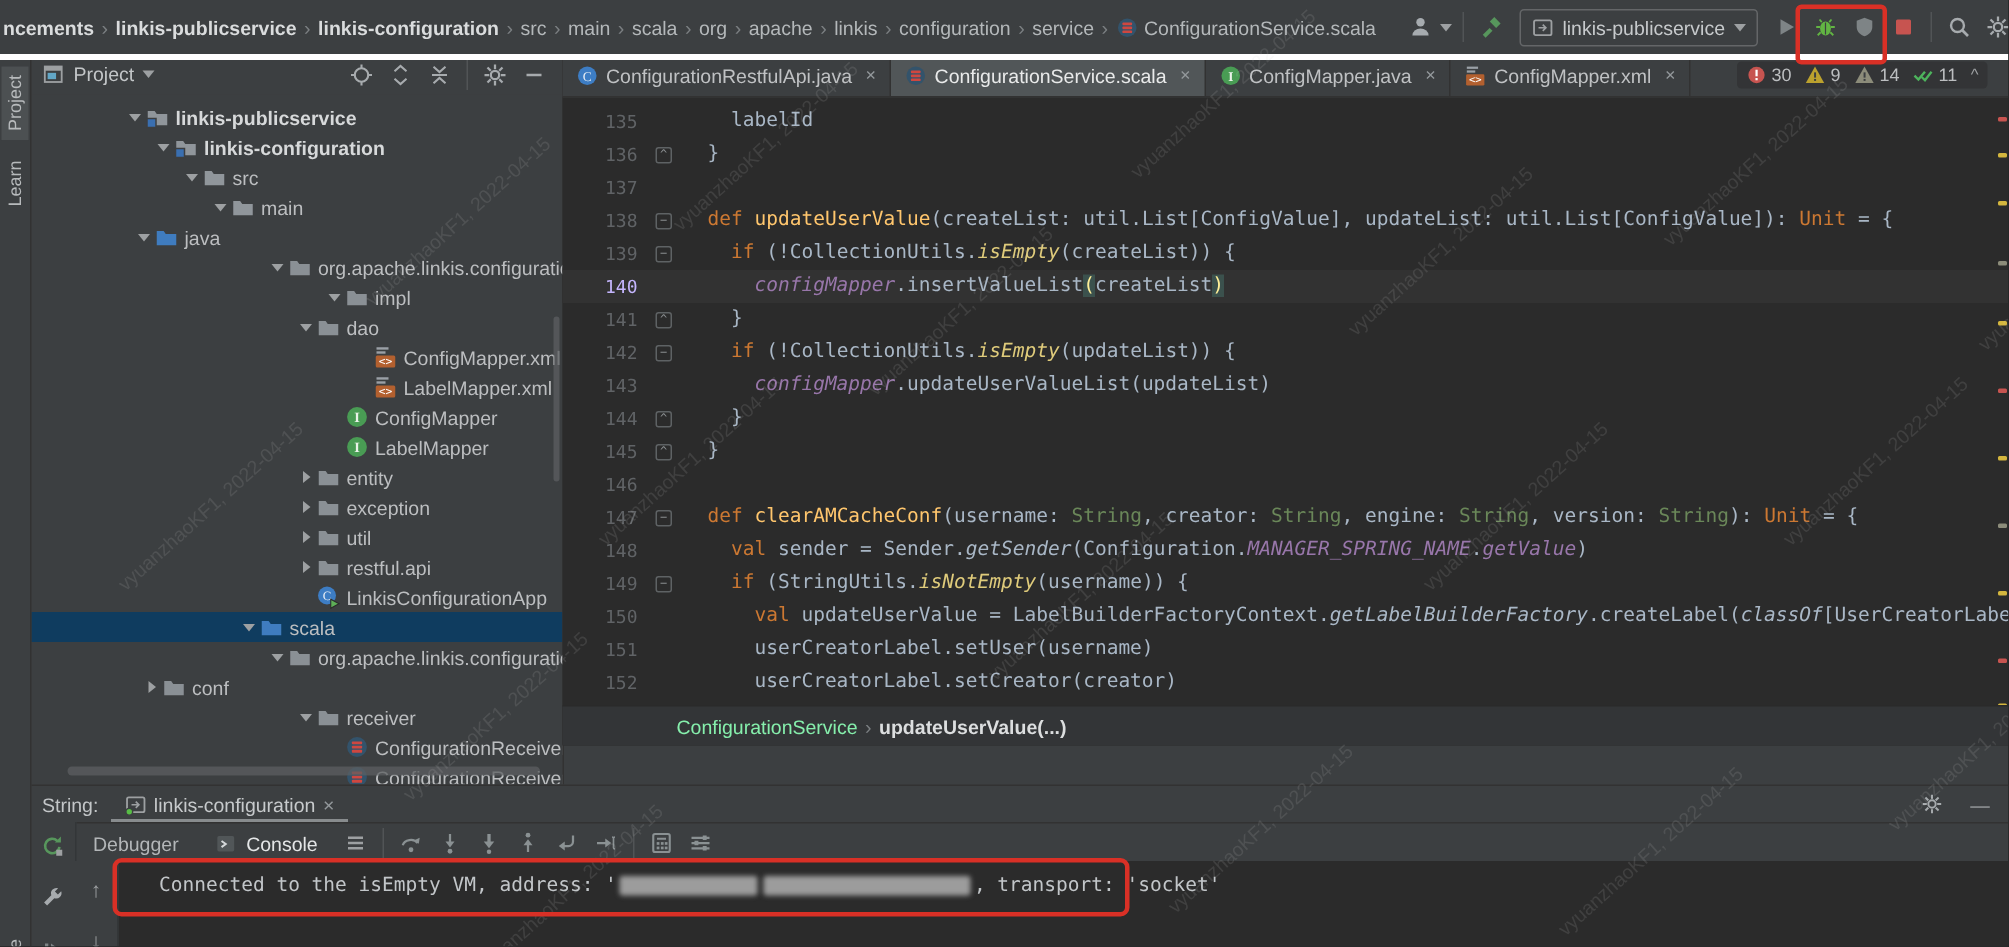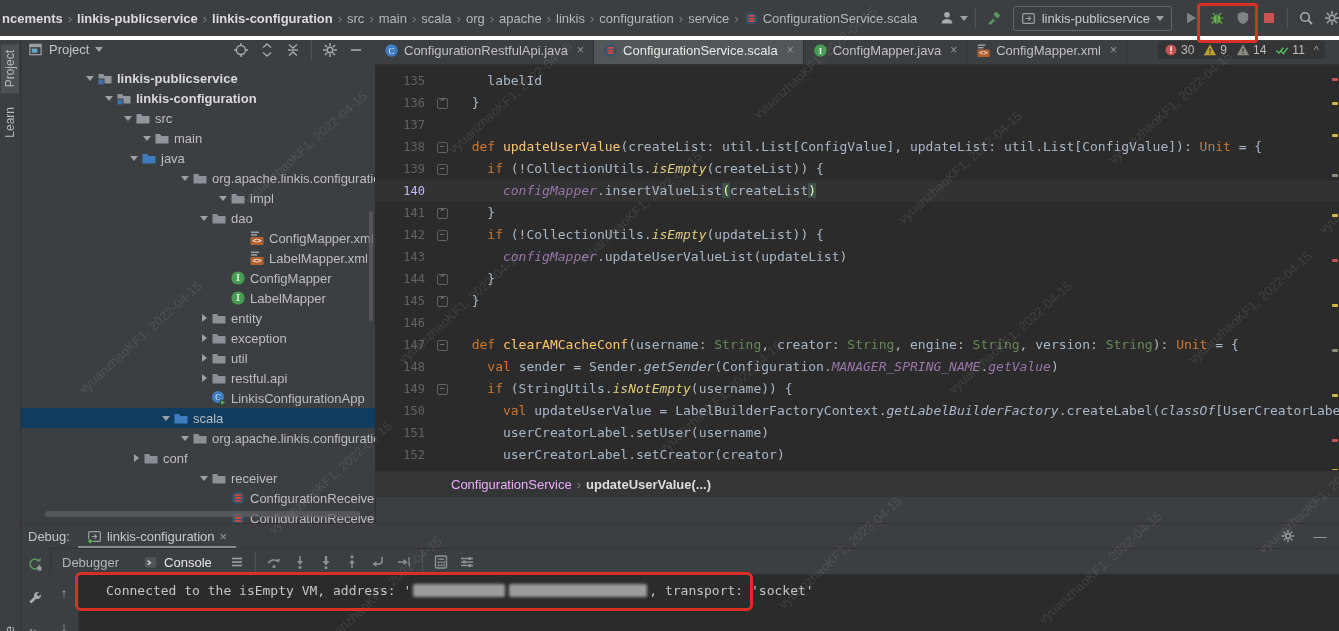--- a/index.html
+++ b/index.html
@@ -62,21 +62,21 @@
   .tk-fl{color:#9876aa;font-style:italic}.tk-ty{color:#6a8759}
   .tk-pm{background:#3b514d;color:#ffef98;}
   .inspect{position:absolute;top:5px;right:14px;display:flex;align-items:center;gap:9px;
            background:rgba(49,51,53,.85);padding:2px 6px;border-radius:3px;font-size:12px;color:#bcbec0;z-index:4;}
   .insp-item{display:flex;align-items:center;gap:3px;}
   .err-stripe{position:absolute;top:28px;right:0;width:8px;bottom:26px;}
   .stripe-mark{position:absolute;right:1px;width:6px;height:3px;border-radius:1px;}
   .hscroll{position:absolute;height:7px;border-radius:3px;background:#5c5f61;opacity:.8;}
   .ebc{position:absolute;left:0;right:0;bottom:0;height:26px;background:#333537;display:flex;
        align-items:center;padding-left:76px;border-top:1px solid #2a2a2a;}
-  .ebc .c1{color:#f0abfc;}
+  .ebc .c1{color:#86efac;}
   .ebc .c2{color:#dcdedf;font-weight:bold;}
   
   .debug{position:absolute;left:20px;right:0;top:523px;bottom:0;background:#3c3f41;border-top:1px solid #323232;z-index:3;}
   .drow1{height:24px;display:flex;align-items:center;position:relative;}
   .dlabel{margin-left:8px;color:#c3c6c8;}
   .dtab{display:flex;align-items:center;gap:5px;padding:0 9px;height:24px;margin-left:8px;position:relative;color:#c7cacc;}
   .dtab .underline{position:absolute;left:0;right:0;bottom:0;height:2px;background:#888c8e;}
   .drow2{height:26px;display:flex;align-items:center;border-top:1px solid #323232;border-bottom:1px solid #323232;
          padding-left:30px;position:relative;}
   .dtool-tab{display:flex;align-items:center;gap:6px;padding:0 12px;height:100%;color:#b3b6b8;}
@@ -331,21 +331,21 @@
           <span class="tarrow">
             <span class="arr-d"></span>
           </span>
           <span class="ticon">
             <svg width="16" height="16" viewBox="0 0 16 16">
               <path d="M1.5 4 h4.6 l1.4 2 h7 v7.5 h-13 z" fill="#90969b"></path>
             </svg>
           </span>
           <span class="tlabel">main</span>
         </div>
-        <div class="trow" style="padding-left:108px">
+        <div class="trow" style="padding-left:70px">
           <span class="tarrow">
             <span class="arr-d"></span>
           </span>
           <span class="ticon">
             <svg width="16" height="16" viewBox="0 0 16 16">
               <path d="M1.5 4 h4.6 l1.4 2 h7 v7.5 h-13 z" fill="#3f7cbf"></path>
             </svg>
           </span>
           <span class="tlabel">java</span>
         </div>
@@ -496,21 +496,21 @@
           <span class="tarrow">
             <span class="arr-d"></span>
           </span>
           <span class="ticon">
             <svg width="16" height="16" viewBox="0 0 16 16">
               <path d="M1.5 4 h4.6 l1.4 2 h7 v7.5 h-13 z" fill="#8a9095"></path>
             </svg>
           </span>
           <span class="tlabel">org.apache.linkis.configuration</span>
         </div>
-        <div class="trow" style="padding-left:110px">
+        <div class="trow" style="padding-left:75px">
           <span class="tarrow">
             <span class="arr-r"></span>
           </span>
           <span class="ticon">
             <svg width="16" height="16" viewBox="0 0 16 16">
               <path d="M1.5 4 h4.6 l1.4 2 h7 v7.5 h-13 z" fill="#8a9095"></path>
             </svg>
           </span>
           <span class="tlabel">conf</span>
         </div>
@@ -679,21 +679,21 @@
 
     <div class="ebc">
       <span class="c1">ConfigurationService</span>
       <span class="bc-sep">›</span>
       <span class="c2">updateUserValue(...)</span>
     </div>
   </div>
 
   <div class="debug">
     <div class="drow1">
-      <span class="dlabel">Debug:</span>
+      <span class="dlabel">String:</span>
       <span class="dtab">
         <span id="dtab-icon">
             <svg width="15" height="15" viewBox="0 0 16 16">
               <rect x="1.8" y="2.8" width="12.4" height="10.4" rx="1.2" fill="none" stroke="#9da0a2" stroke-width="1.3"></rect>
       <path d="M5 8 h5 M8 5.8 l2.2 2.2 -2.2 2.2" stroke="#9da0a2" stroke-width="1.2" fill="none"></path>
       <circle cx="3.4" cy="13" r="2.4" fill="#57bd45" stroke="#3c3f41"></circle>
             </svg>
           </span>
         <span>linkis-configuration</span>
         <span class="x" style="color:#93989b;">×</span>

